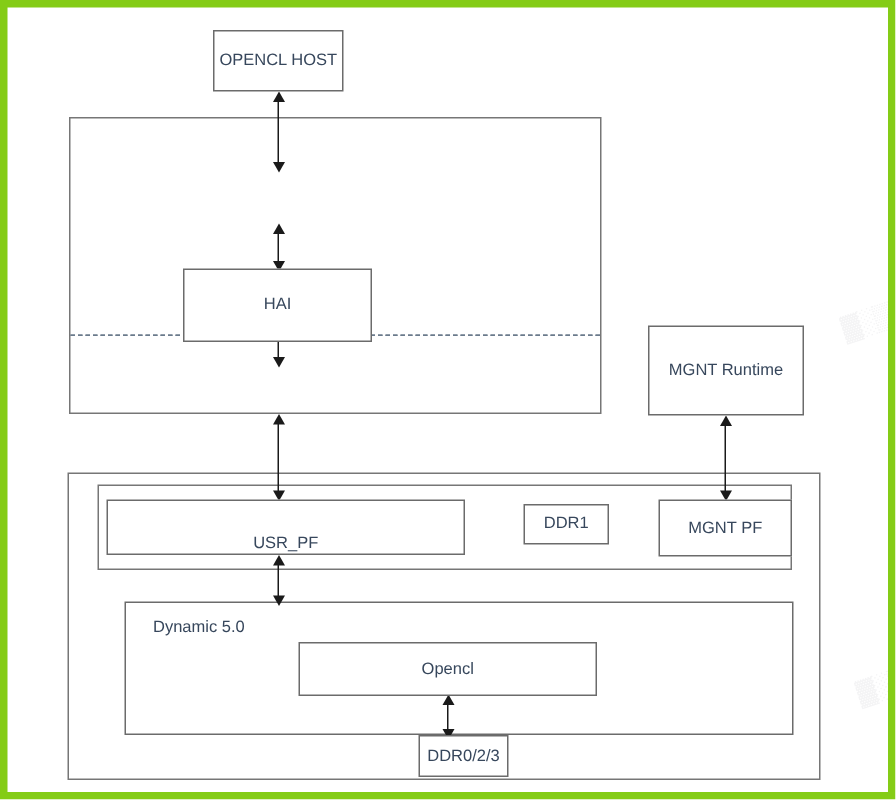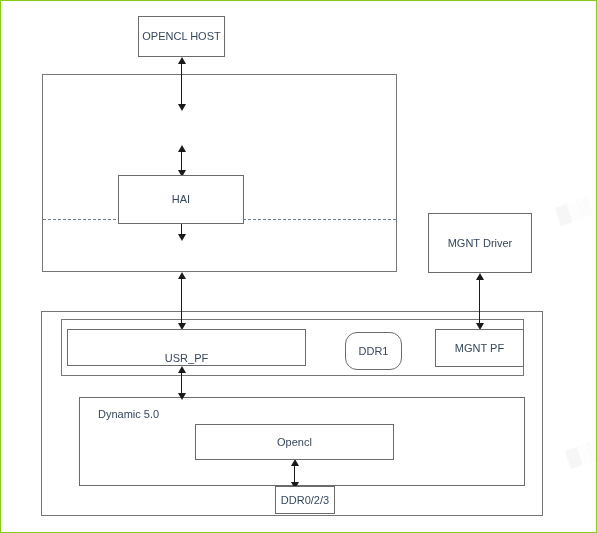--- a/index.html
+++ b/index.html
@@ -9,21 +9,21 @@
     background: #ffffff;
   }
   body {
     font-family: "Liberation Sans", sans-serif;
   }
   #canvas {
     position: relative;
     width: 597px;
     height: 533px;
     background: #ffffff;
-    border: 1px solid #84cc16;
+    border: 5px solid #84cc16;
     box-sizing: border-box;
     overflow: hidden;
   }
   
   .node {
     position: absolute;
     box-sizing: border-box;
     border: 1px solid #6b6b6b;
     background: #ffffff;
     color: #37475c;
@@ -129,34 +129,34 @@
   <div class="node" style="left:117px; top:174px; width:126px; height:49px;">
     <span>HAI</span>
   </div>
 
   <div class="arrow-v" style="left:180px; top:214px; height:20px;"></div>
 
 
   <div class="arrow-v" style="left:180px; top:277px; height:46px;"></div>
 
   <div class="node" style="left:427px; top:212px; width:104px; height:60px;">
-    <span>MGNT Driver</span>
+    <span>MGNT Runtime</span>
   </div>
 
   <div class="arrow-v" style="left:478px; top:278px; height:45px;"></div>
 
   <div class="container" style="left:40px; top:310px; width:502px; height:205px;"></div>
 
   <div class="container" style="left:60px; top:318px; width:463px; height:57px;"></div>
 
   <div class="node" style="left:66px; top:328px; width:239px; height:37px;align-items:flex-end;">
     <span>USR_PF</span>
   </div>
 
-  <div class="node" style="left:344px; top:331px; width:57px; height:38px;border-radius:12px;">
+  <div class="node" style="left:344px; top:331px; width:57px; height:27px;">
     <span>DDR1</span>
   </div>
 
   <div class="node" style="left:434px; top:328px; width:89px; height:38px;">
     <span>MGNT PF</span>
   </div>
 
   <div class="arrow-v" style="left:180px; top:371px; height:22px;"></div>
 
   <div class="container-labeled" style="left:78px; top:396px; width:446px; height:89px;"></div>

